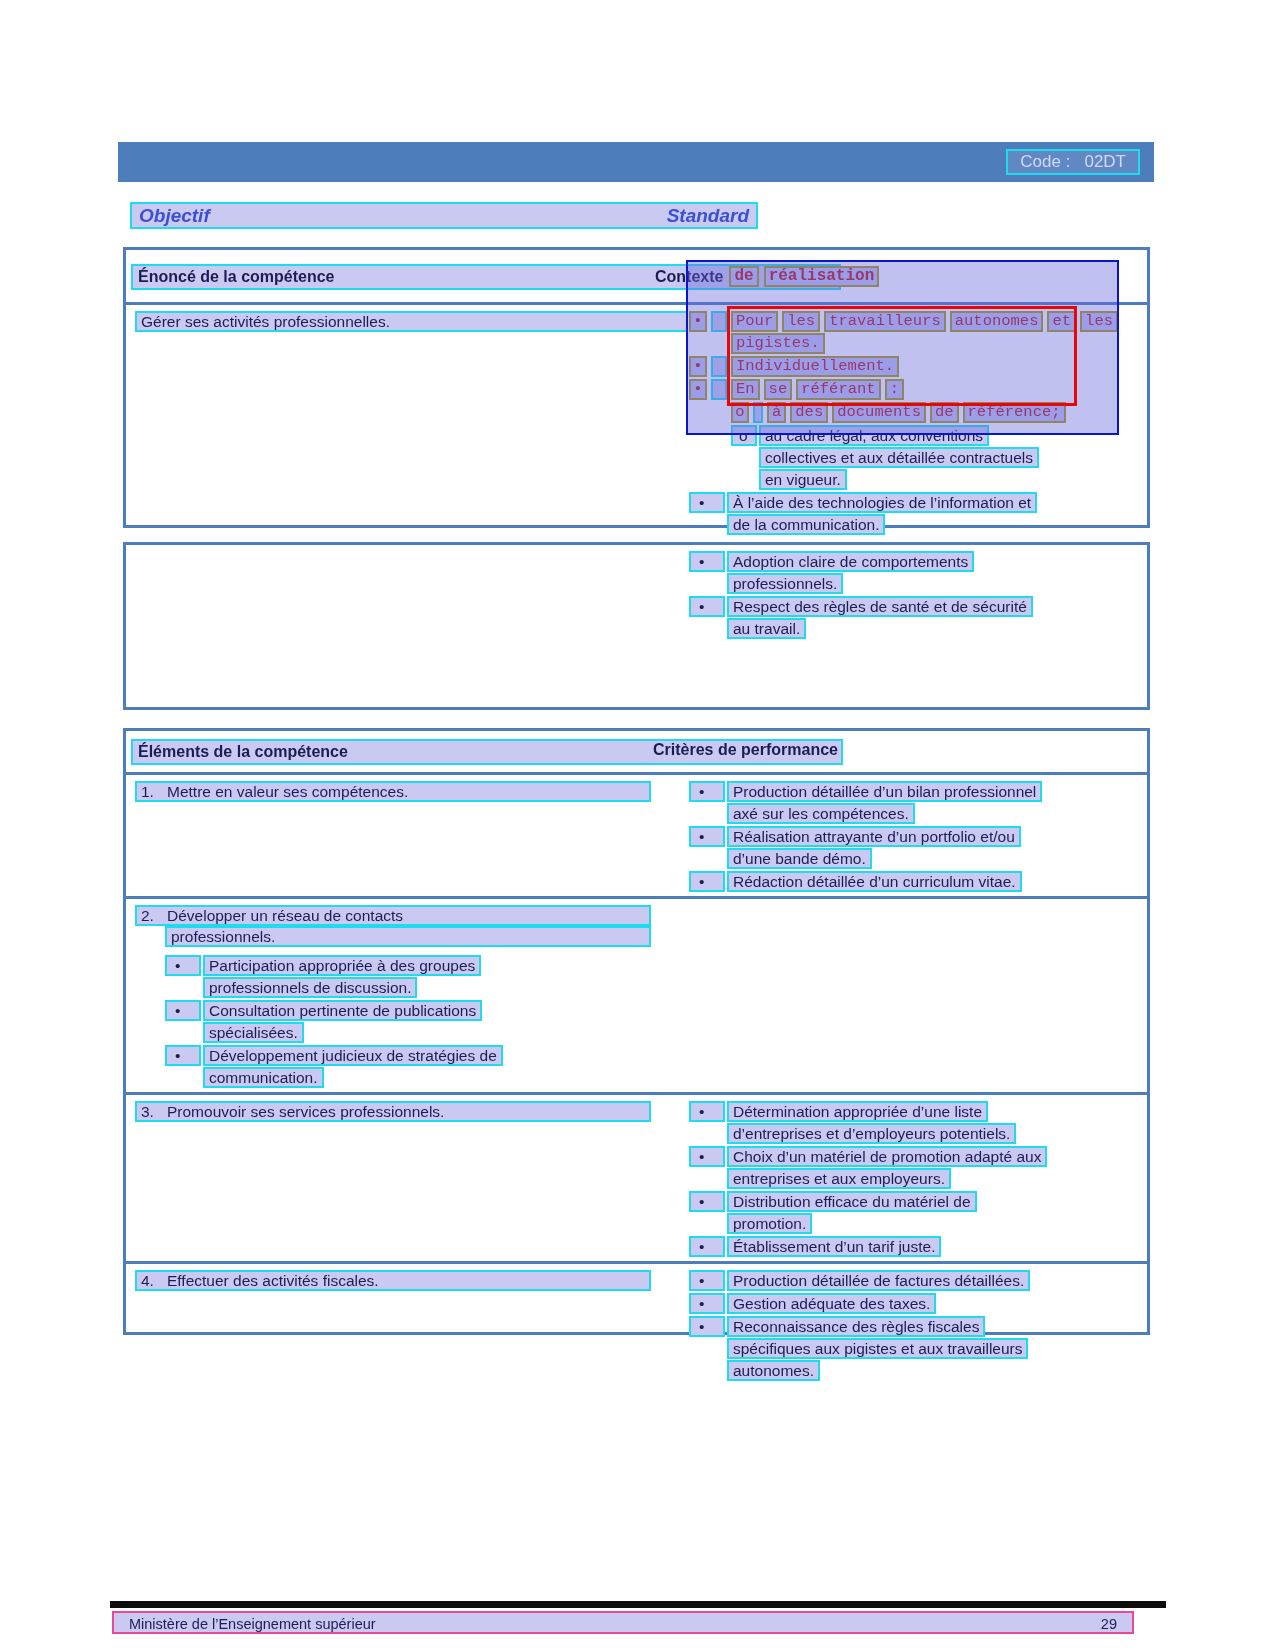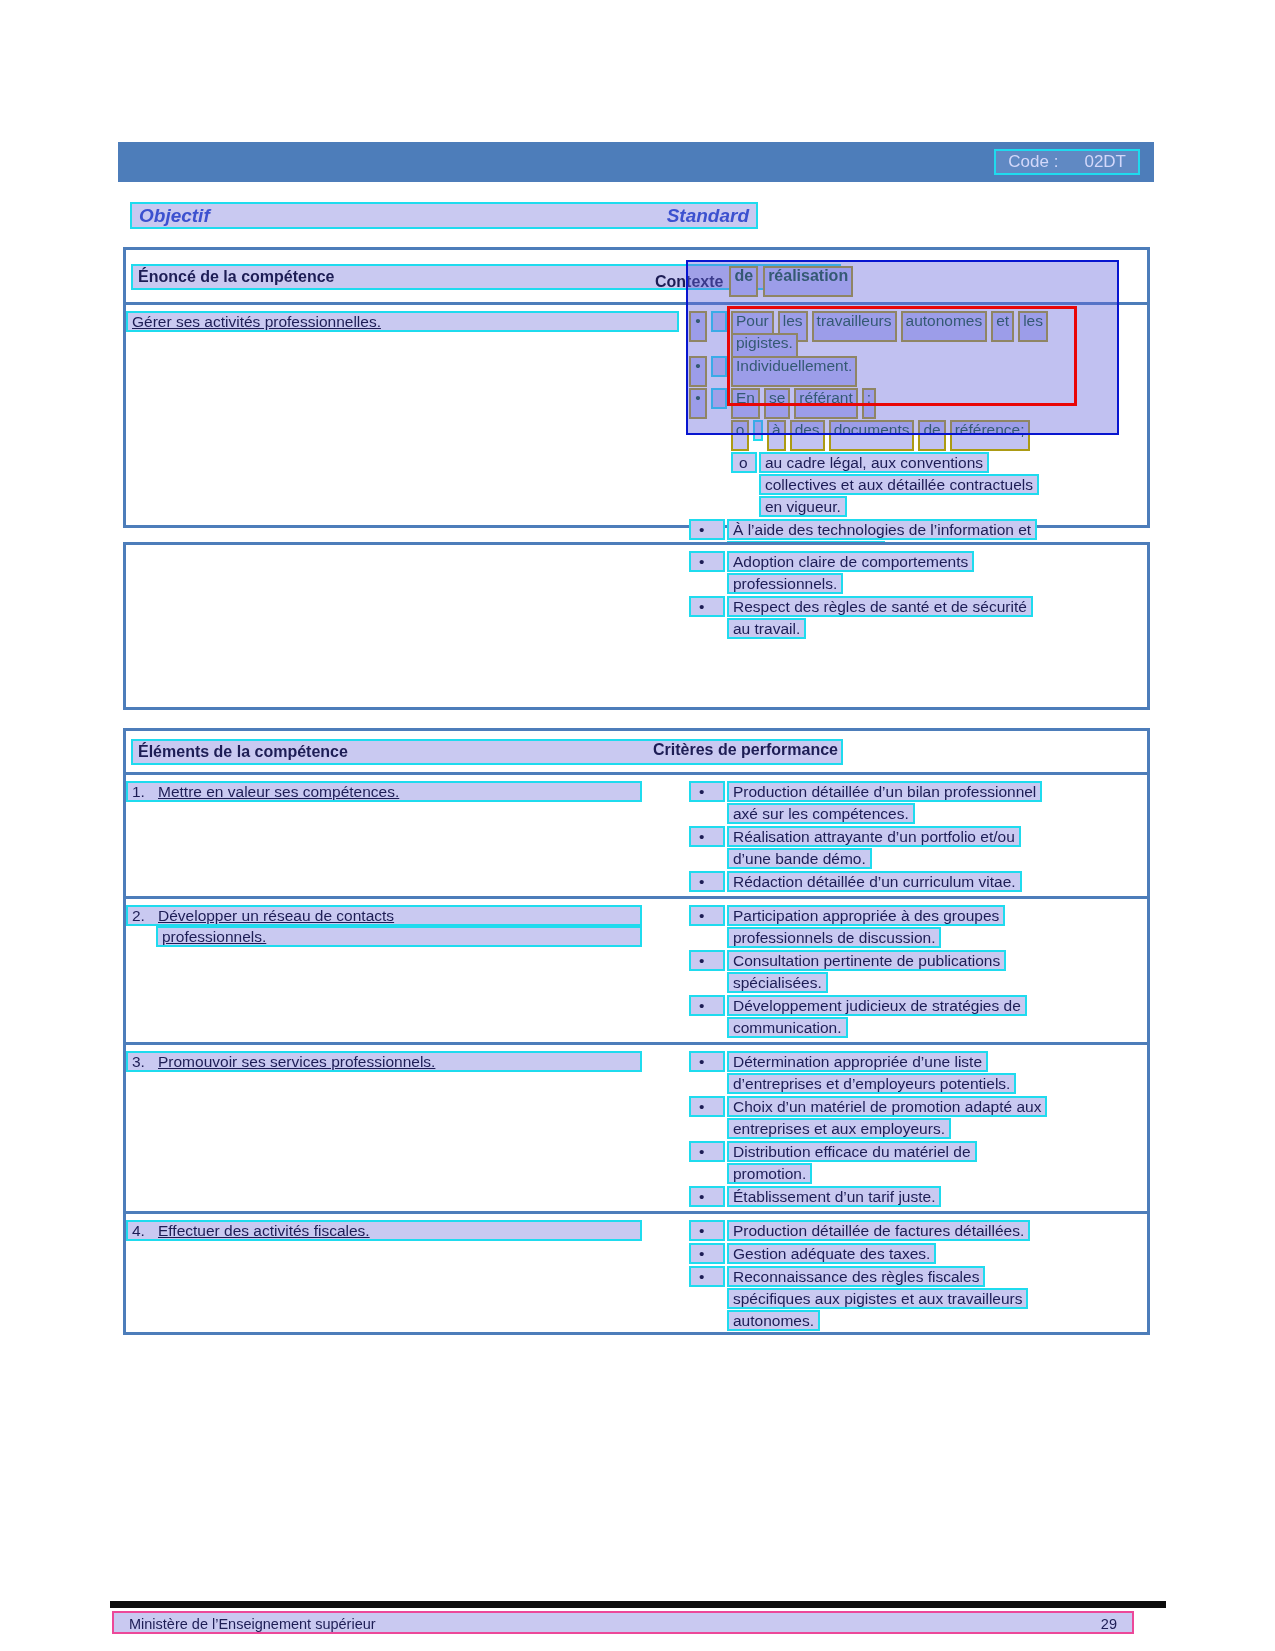--- a/index.html
+++ b/index.html
@@ -3,21 +3,21 @@
 <meta charset="utf-8">
 <style>
   html,body{margin:0;padding:0;background:#ffffff;}
   .page{position:relative;width:1275px;height:1651px;background:#ffffff;overflow:hidden;
         font-family:"Liberation Sans","DejaVu Sans",sans-serif;color:#1d1d55;}
 
   
   .topbar{position:absolute;left:118px;top:142px;width:1036px;height:40px;background:#4d7dba;
           display:flex;align-items:center;justify-content:flex-end;}
   .codebox{margin-right:14px;border:2px solid #1fdbee;background:rgba(205,208,248,0.15);
-           color:#d3d8fa;font-size:17px;padding:1px 12px;display:flex;gap:26px;white-space:nowrap;}
+           color:#d3d8fa;font-size:17px;padding:1px 12px;display:flex;gap:14px;white-space:nowrap;}
 
   
   .title-strip{position:absolute;left:130px;top:202px;width:628px;height:27px;background:#c9c9f1;
                border:2px solid #1fdbee;box-sizing:border-box;display:flex;justify-content:space-between;
                align-items:center;padding:0 7px;}
   .title-text{font-size:19px;font-weight:bold;font-style:italic;color:#3c51cf;}
 
   
   .tbl{position:absolute;left:123px;width:1027px;border:3px solid #4d7dba;box-sizing:border-box;background:#fff;}
   .tbl1{top:247px;height:281px;}
@@ -32,21 +32,21 @@
   .hstrip{position:absolute;left:5px;background:#c9c9f1;border:2px solid #1fdbee;box-sizing:border-box;
           height:26px;display:flex;align-items:center;}
   .t1head .hstrip{top:14px;width:710px;}
   .t3head .hstrip{top:8px;width:712px;}
   .bold{font-weight:bold;font-size:16px;}
   .hlabel{margin-left:5px;white-space:nowrap;}
   .hright{position:absolute;left:520px;top:0;display:flex;align-items:center;white-space:nowrap;}
 
   .trow{display:flex;border-bottom:3px solid #4d7dba;box-sizing:border-box;}
   .trow.last{border-bottom:none;}
-  .cell-l{width:524px;box-sizing:border-box;padding:6px 0 2px 0;flex:none;text-decoration:underline;}
+  .cell-l{width:524px;box-sizing:border-box;padding:6px 0 2px 9px;flex:none;}
   .cell-r{flex:1;box-sizing:border-box;padding:6px 0 2px 1px;}
   .t1body{display:flex;}
   .t1body .cell-l{padding-top:6px;}
 
   
   .line{display:inline-block;background:#c9c9f1;border:2px solid #1fdbee;box-sizing:border-box;
         height:21px;line-height:17px;font-size:15.5px;padding:0 4px;white-space:nowrap;color:#1d1d55;}
   .stmt{display:block;width:553px;position:relative;z-index:1;}
   .item-first{display:block;width:516px;}
   .item-cont{display:block;margin-left:30px;width:486px;}
@@ -55,22 +55,22 @@
   
   .brow{display:flex;align-items:flex-start;margin-left:38px;margin-bottom:1px;min-height:21px;}
   .brow.sub{margin-left:80px;}
   .blines{display:flex;flex-direction:column;align-items:flex-start;margin-left:2px;}
   .blines .line{margin-bottom:1px;}
   .mk{width:36px;padding-left:8px;flex:none;}
   .brow.sub .mk{width:26px;padding-left:6px;}
 
   
   .wrow{display:flex;height:21px;margin-bottom:1px;}
-  .wd{display:inline-block;background:#c2c3f2;border:2px solid #ac9b14;box-sizing:border-box;height:31px;
-      line-height:16px;font-size:15.5px;padding:0 3px;margin-right:4px;white-space:nowrap;color:#14532d;}
+  .wd{display:inline-block;background:#c2c3f2;border:2px solid #ac9b14;box-sizing:border-box;height:21px;
+      line-height:16px;font-size:15.5px;padding:0 3px;margin-right:4px;white-space:nowrap;color:#b91c1c;font-family:Liberation Mono, monospace;}
   .mkw{width:18px;padding:0 2px;flex:none;text-align:center;}
   .gap{width:16px;height:21px;flex:none;padding:0;margin-right:2px;}
   .brow.sub .gap{width:10px;}
   .hright .wd{margin-right:5px;font-weight:bold;font-size:16px;}
   .hright .plainhead{margin:0 6px 0 2px;}
 
   
   .overlay{position:absolute;left:560px;top:10px;width:429px;height:171px;background:rgba(100,100,220,0.40);
            border:2px solid #0715cf;z-index:5;pointer-events:none;}
   .redbox{position:absolute;left:601px;top:56px;width:344px;height:94px;border:3px solid #e90606;
@@ -239,21 +239,21 @@
               </div>
             </div>
             <div class="brow">
               <span class="line mk">•</span>
               <div class="blines">
                 <div><span class="line">Rédaction détaillée d’un curriculum vitae.</span></div>
               </div>
             </div>
           </div>
         </div>
-        <div class="trow" style="min-height: 142px;">
+        <div class="trow" style="min-height: 142px; flex-direction: column;">
           <div class="cell-l">
             <div class="line item-first"><span class="num">2.</span><span>Développer un réseau de contacts</span></div>
             <div class="line item-cont">professionnels.</div>
           </div>
           <div class="cell-r">
             <div class="brow">
               <span class="line mk">•</span>
               <div class="blines">
                 <div><span class="line">Participation appropriée à des groupes</span></div>
                 <div><span class="line">professionnels de discussion.</span></div>

